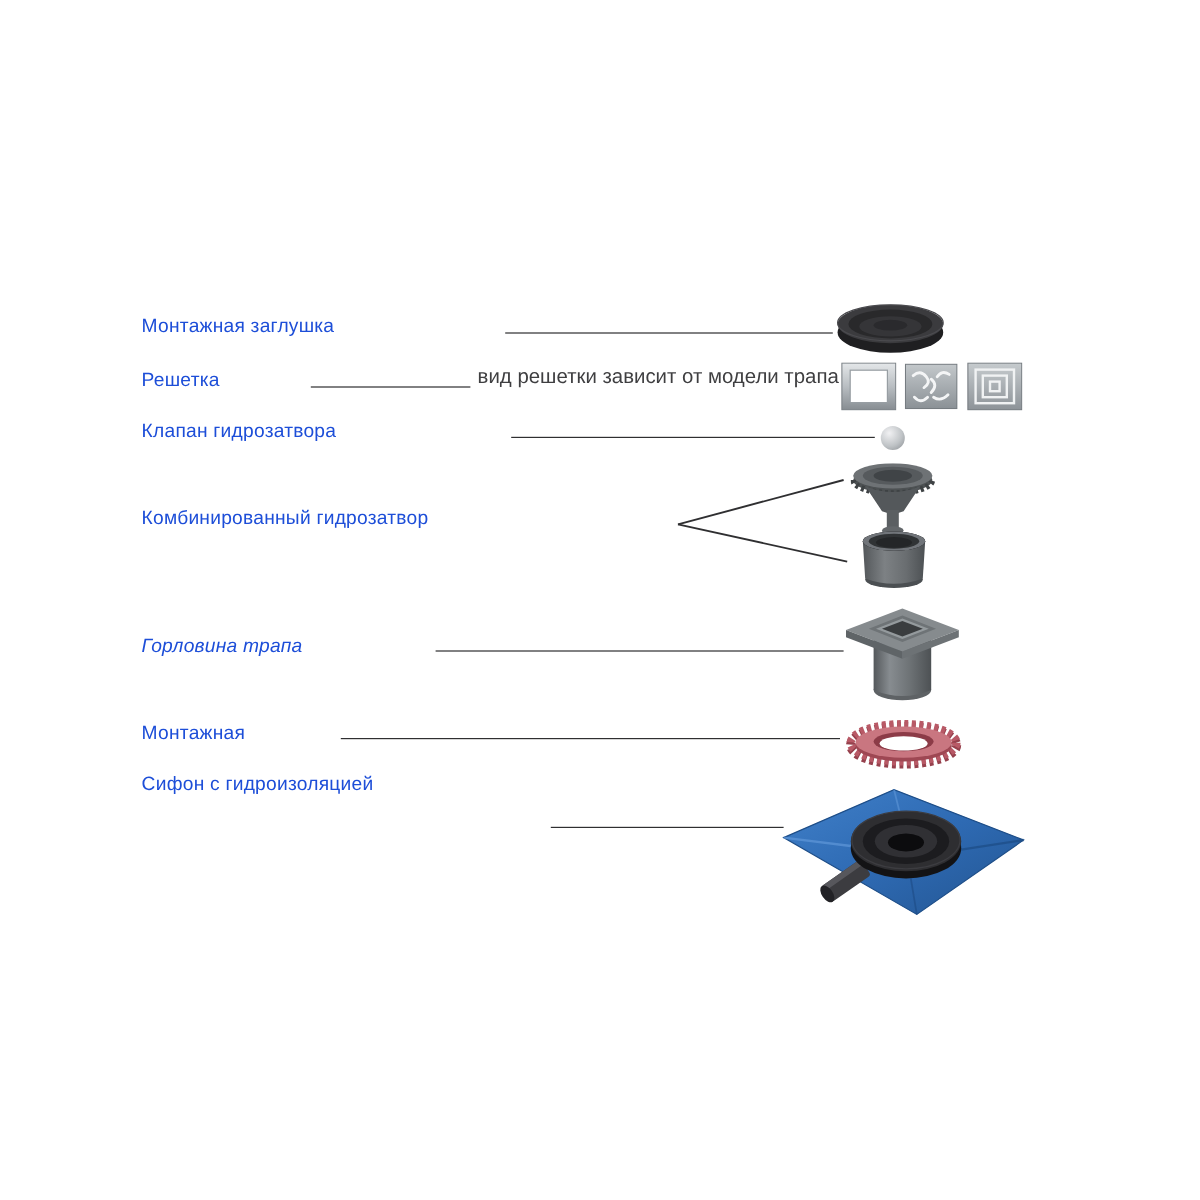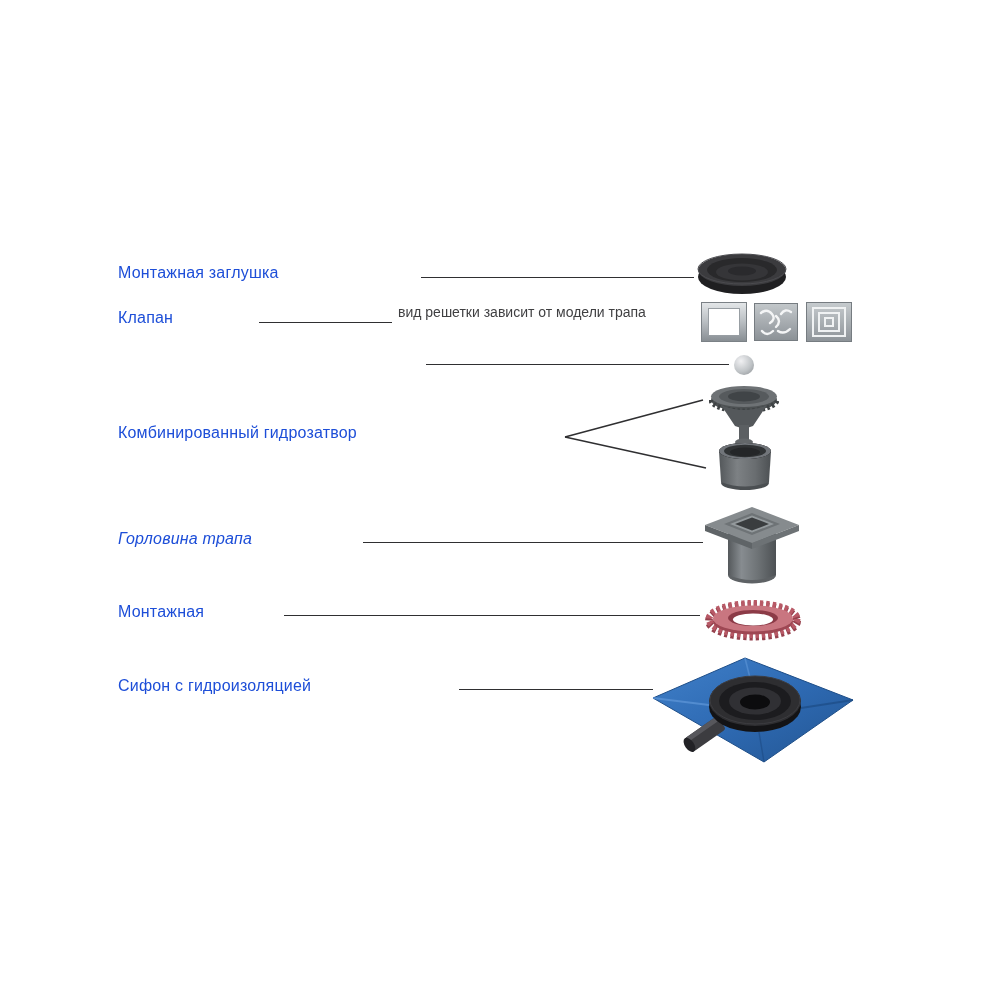--- a/index.html
+++ b/index.html
@@ -12,42 +12,43 @@
   }
   .label{
     position:absolute;
     font-size:16px;
     color:#1d4ed8;
     white-space:nowrap;
     letter-spacing:0.2px;
   }
   .note{
     position:absolute;
-    font-size:14px;
+    font-size:17px;
     color:#3f3f41;
     white-space:nowrap;
   }
   .hline{
     position:absolute;
     border-top:1.6px solid #2f2f31;
     height:0;
   }
   .part{position:absolute;}
 </style>
 </head>
 <body>
 
 <div id="canvas">
 
   <div class="label" style="left:118px;top:264px;">Монтажная заглушка</div>
-  <div class="label" style="left:118px;top:309px;">Клапан</div>
+  <div class="label" style="left:118px;top:309px;">Решетка</div>
+  <div class="label" style="left:118px;top:351px;">Клапан гидрозатвора</div>
   <div class="label" style="left:118px;top:424px;text-align:center;">Комбинированный гидрозатвор</div>
   <div class="label" style="left:118px;top:530px;font-style:italic;">Горловина трапа</div>
   <div class="label" style="left:118px;top:603px;">Монтажная</div>
-  <div class="label" style="left:118px;top:677px;text-align:center;">Сифон с гидроизоляцией</div>
+  <div class="label" style="left:118px;top:645px;text-align:center;">Сифон с гидроизоляцией</div>
 
   <div class="note" style="left:398px;top:304px;">вид решетки зависит от модели трапа</div>
 
   <div class="hline" style="left:421px;top:277px;width:273px;"></div>
   <div class="hline" style="left:259px;top:322px;width:133px;"></div>
   <div class="hline" style="left:426px;top:364px;width:303px;"></div>
   <div class="hline" style="left:363px;top:542px;width:340px;"></div>
   <div class="hline" style="left:284px;top:615px;width:416px;"></div>
   <div class="hline" style="left:459px;top:689px;width:194px;"></div>
 

